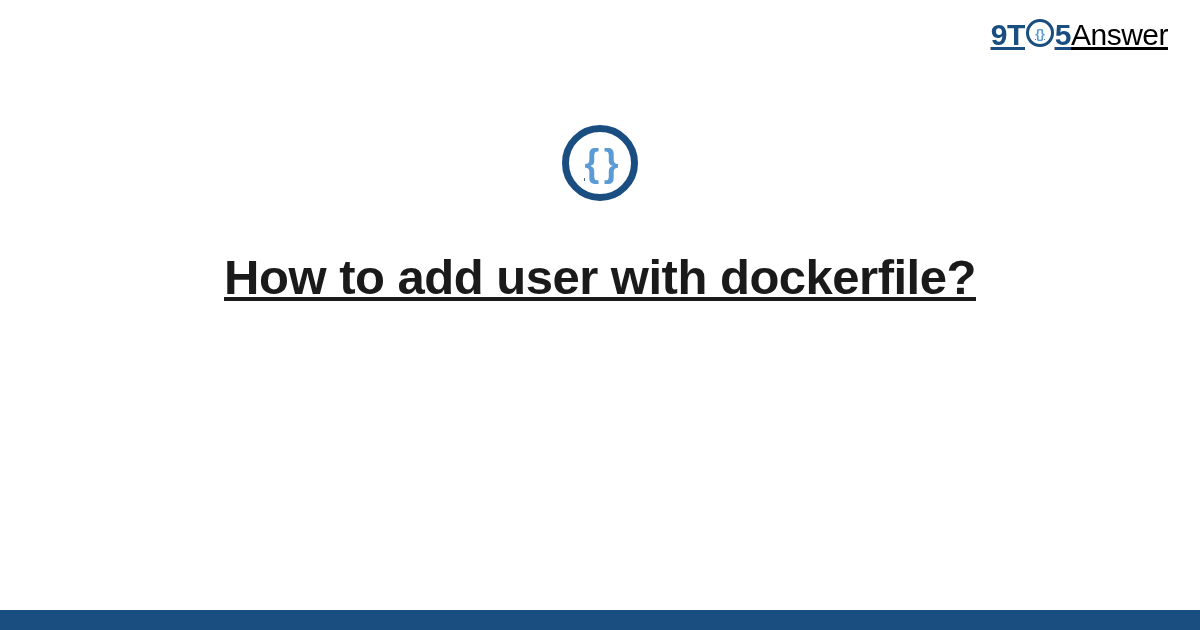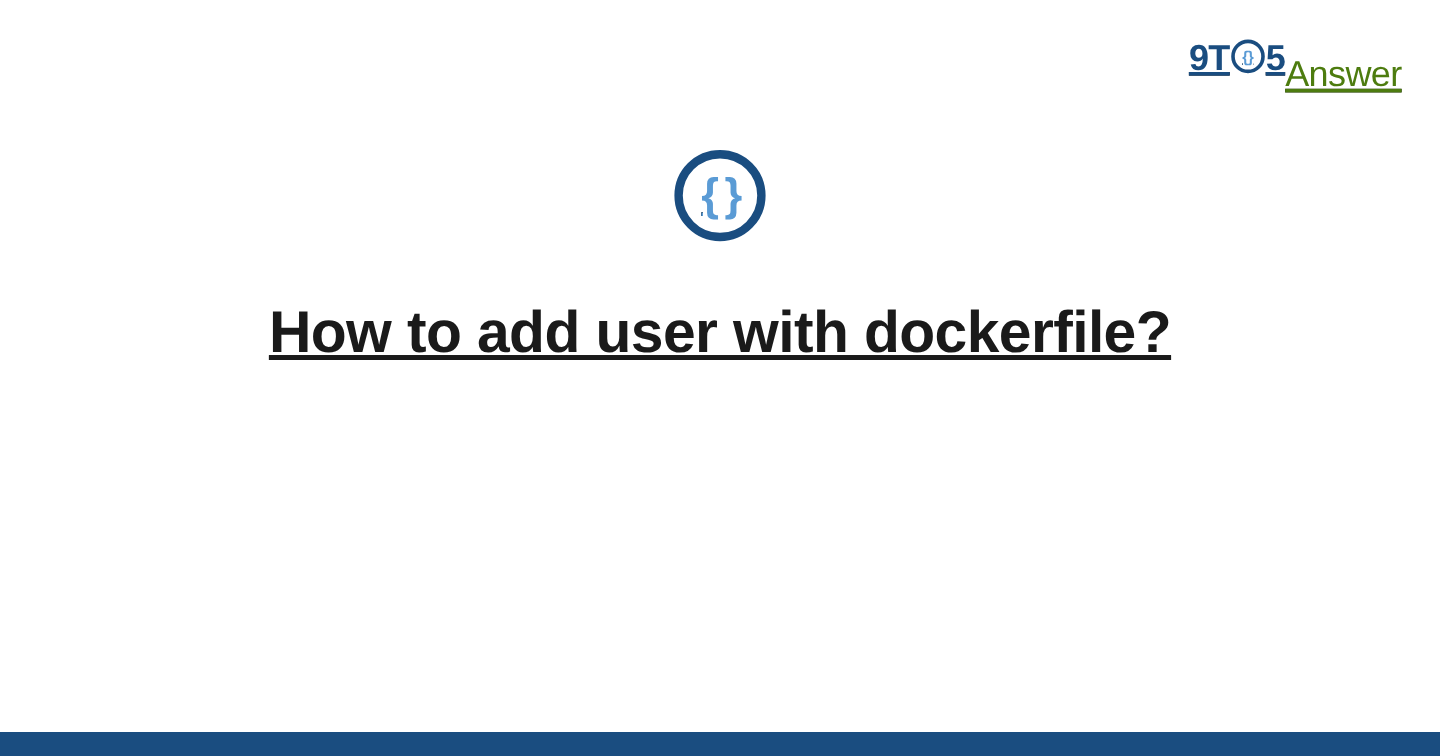--- a/index.html
+++ b/index.html
@@ -45,23 +45,22 @@
     .logo-circle-inner {
       font-size: 13px;
       color: #5a9bd5;
       font-weight: bold;
       line-height: 1;
     }
     .logo-5 {
       color: #1a4d80;
     }
     .logo-answer {
-      color: #4d7c0f;
+      color: #000000;
       font-weight: 500;
-      margin-top: 28px;
     }
     .center-content {
       position: absolute;
       top: 125px;
       left: 0;
       right: 0;
       display: flex;
       flex-direction: column;
       align-items: center;
     }

